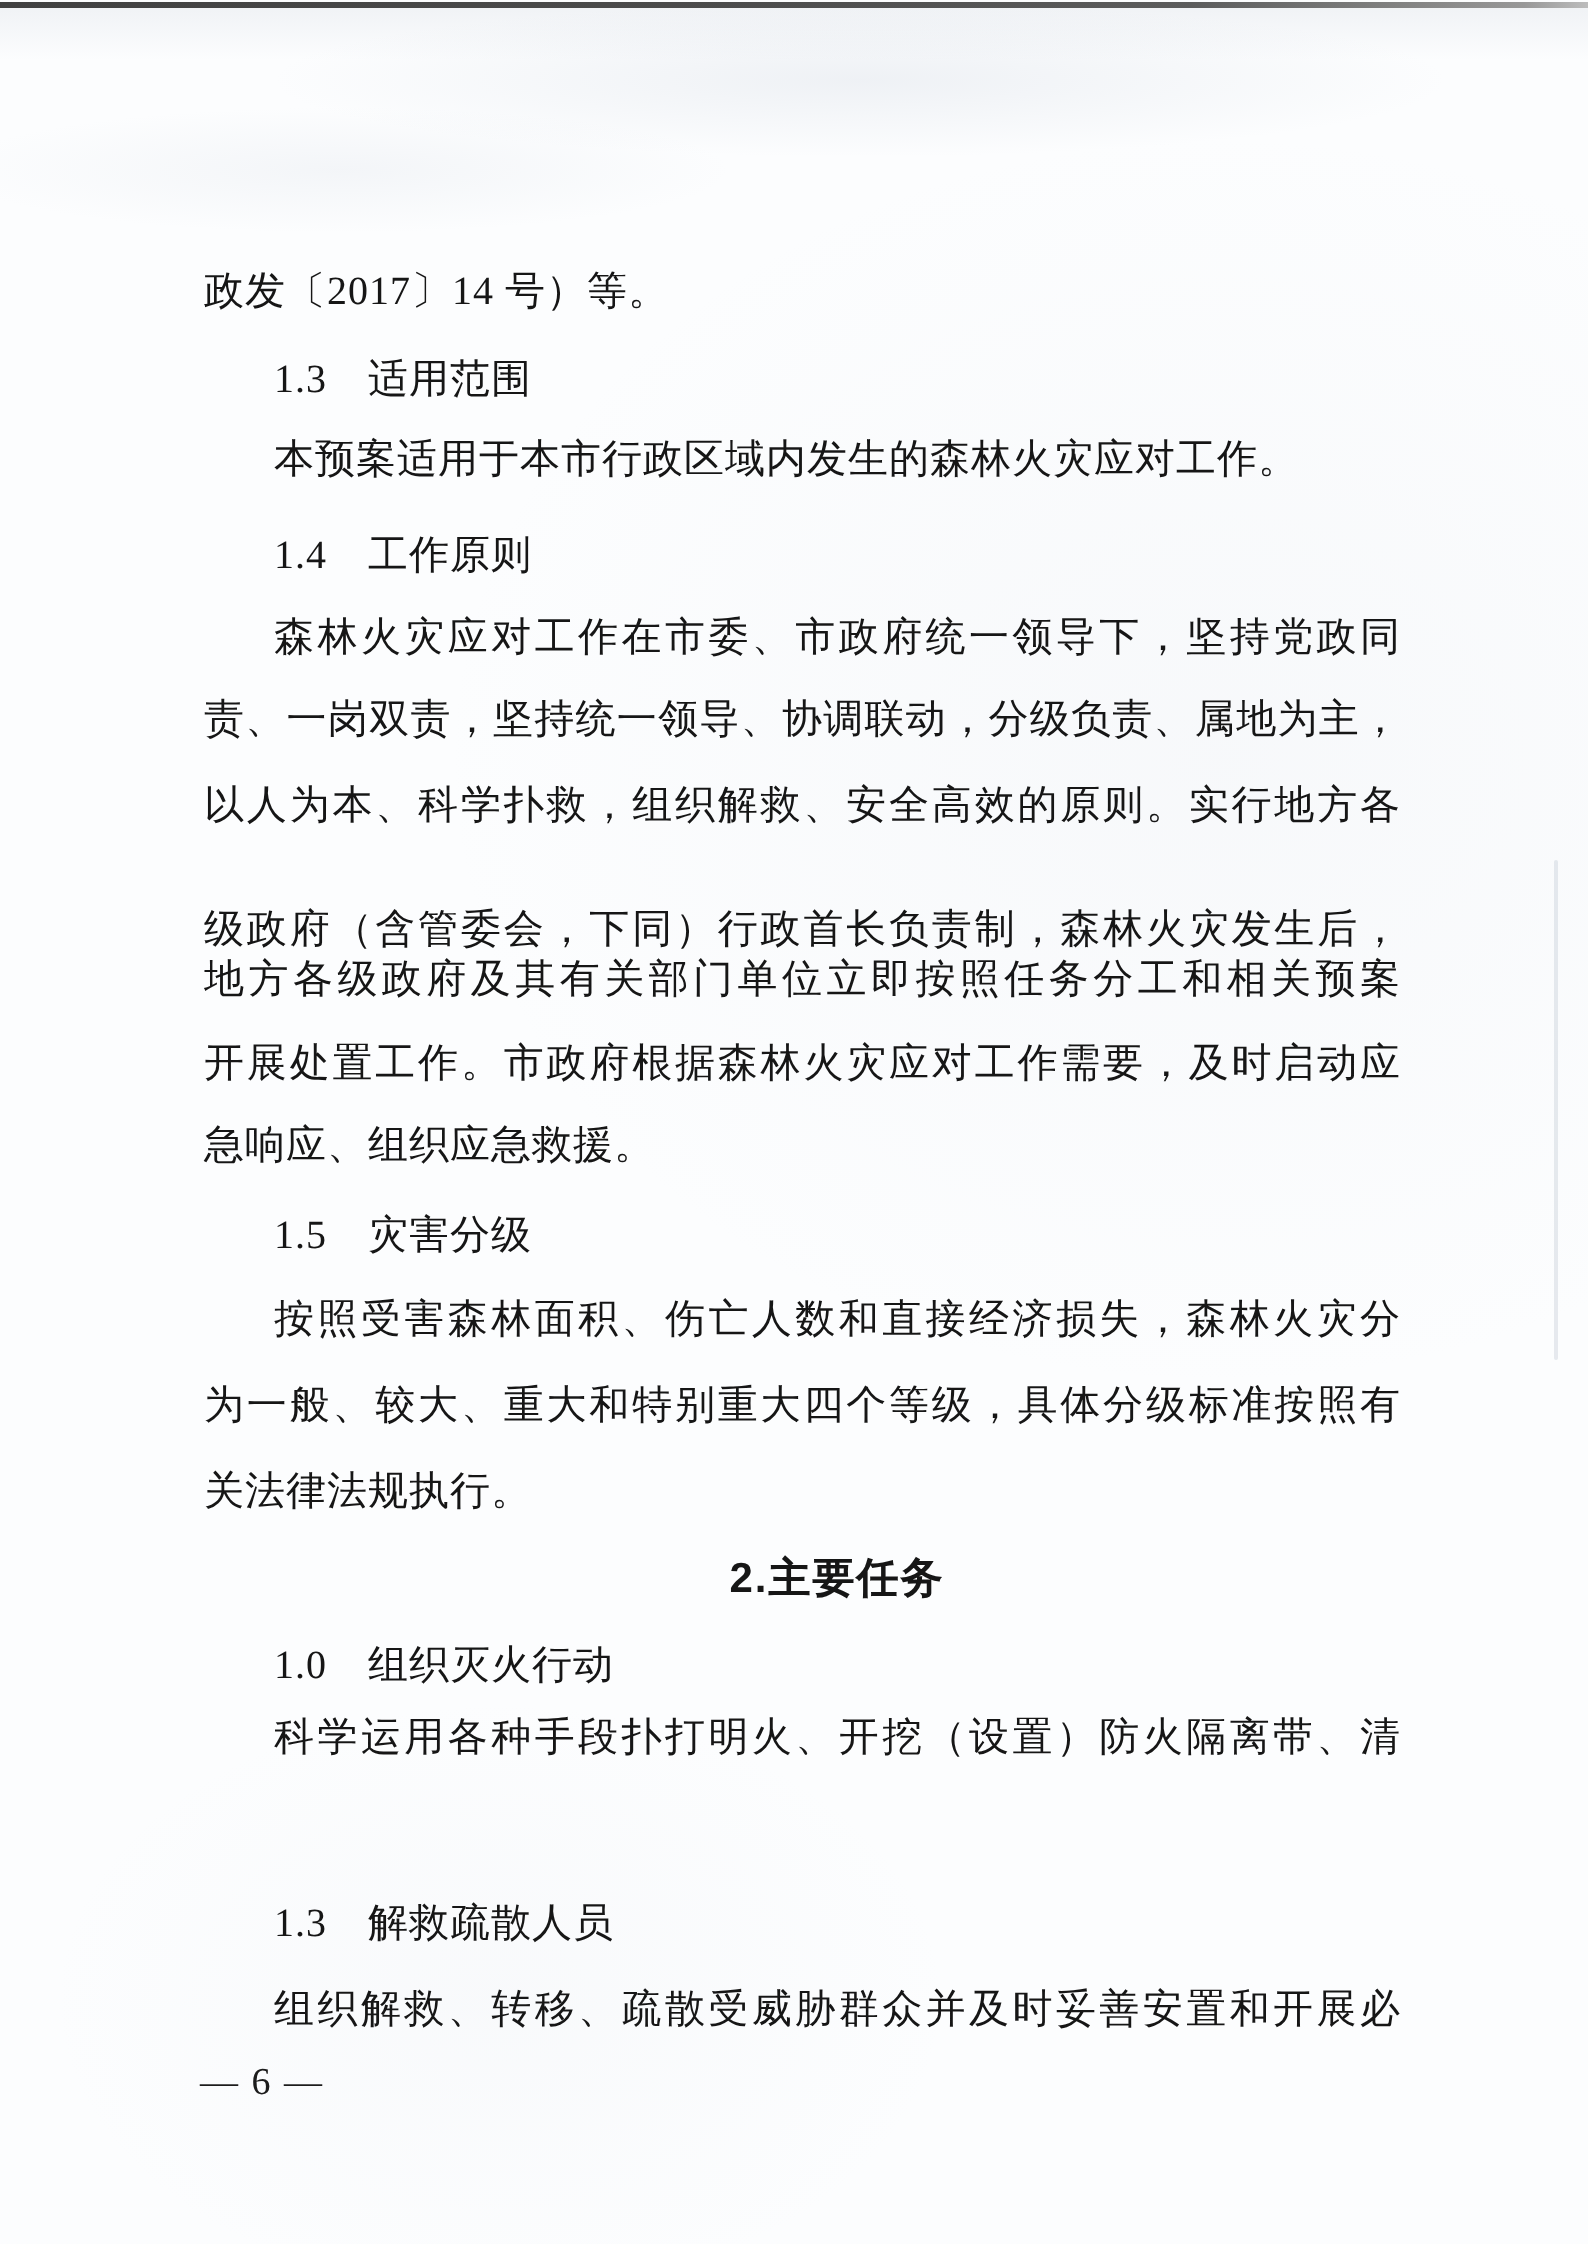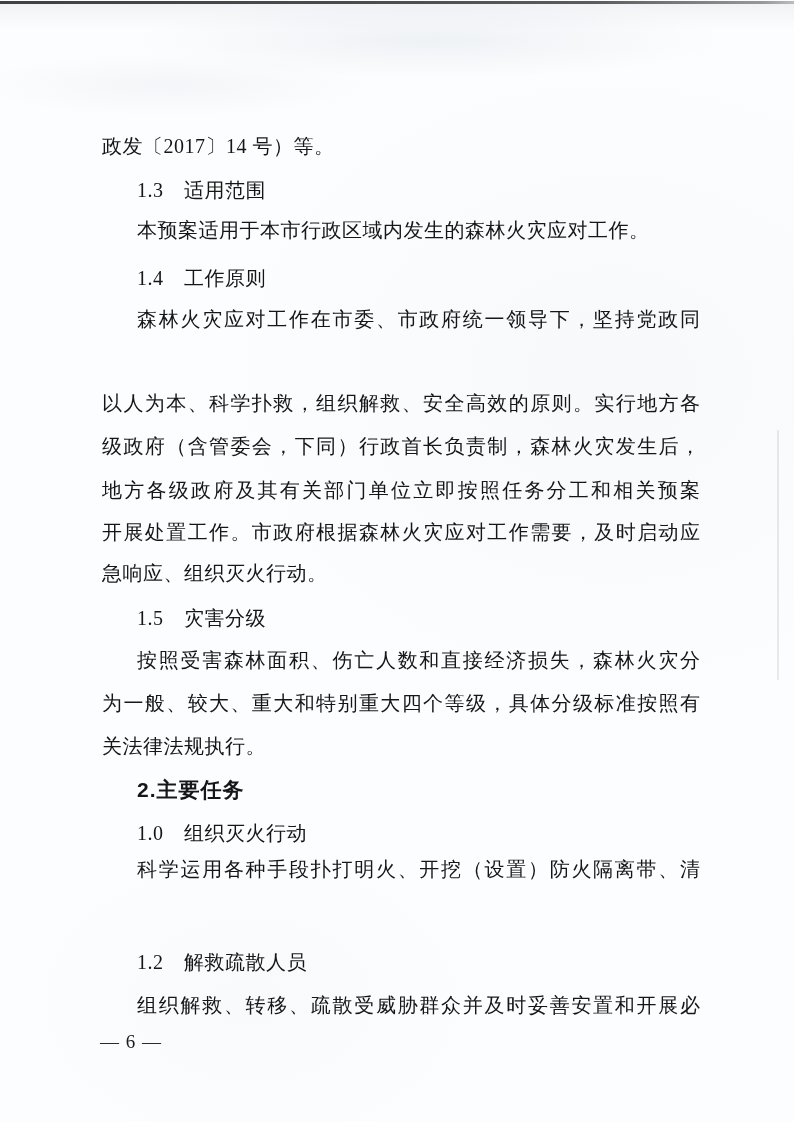--- a/index.html
+++ b/index.html
@@ -46,20 +46,21 @@
     letter-spacing: 0;
     text-align: justify;
     text-align-last: justify;
   }
   .indent { text-indent: 35px; }
   .chapter {
     font-family: "Liberation Sans", "DejaVu Sans", sans-serif;
     font-weight: 700;
     font-size: 21px;
     letter-spacing: 1px;
+    text-align: center;
   }
   .page-number {
     position: absolute; left: 100px; top: 1031px;
     font-size: 19px; letter-spacing: 1px; white-space: pre;
     color: #1c1c1c;
   }
 </style>
 </head>
 <body>
 
@@ -67,30 +68,31 @@
 
   <div class="scan-top-edge"></div>
   <div class="scan-top-haze"></div>
   <div class="scan-crease"></div>
 
   <div class="line" style="top:133px">政发〔2017〕14 号）等。</div>
   <div class="line indent" style="top:177px">1.3　适用范围</div>
   <div class="line indent" style="top:217px">本预案适用于本市行政区域内发生的森林火灾应对工作。</div>
   <div class="line indent" style="top:265px">1.4　工作原则</div>
   <div class="line indent justify" style="top:306px">森林火灾应对工作在市委、市政府统一领导下，坚持党政同</div>
+  <div class="line justify" style="top:347px">责、一岗双责，坚持统一领导、协调联动，分级负责、属地为主，</div>
   <div class="line justify" style="top:390px">以人为本、科学扑救，组织解救、安全高效的原则。实行地方各</div>
-  <div class="line justify" style="top:433px">级政府（含管委会，下同）行政首长负责制，森林火灾发生后，</div>
+  <div class="line justify" style="top:452px">级政府（含管委会，下同）行政首长负责制，森林火灾发生后，</div>
   <div class="line justify" style="top:477px">地方各级政府及其有关部门单位立即按照任务分工和相关预案</div>
   <div class="line justify" style="top:519px">开展处置工作。市政府根据森林火灾应对工作需要，及时启动应</div>
-  <div class="line" style="top:560px">急响应、组织灭火行动。</div>
+  <div class="line" style="top:560px">急响应、组织应急救援。</div>
   <div class="line indent" style="top:605px">1.5　灾害分级</div>
   <div class="line indent justify" style="top:647px">按照受害森林面积、伤亡人数和直接经济损失，森林火灾分</div>
   <div class="line justify" style="top:690px">为一般、较大、重大和特别重大四个等级，具体分级标准按照有</div>
   <div class="line" style="top:733px">关法律法规执行。</div>
   <div class="line indent chapter" style="top:776px">2.主要任务</div>
   <div class="line indent" style="top:820px">1.0　组织灭火行动</div>
   <div class="line indent justify" style="top:856px">科学运用各种手段扑打明火、开挖（设置）防火隔离带、清</div>
-  <div class="line indent" style="top:949px">1.2　解救疏散人员</div>
+  <div class="line indent" style="top:949px">1.3　解救疏散人员</div>
   <div class="line indent justify" style="top:992px">组织解救、转移、疏散受威胁群众并及时妥善安置和开展必</div>
 
   <div class="page-number">— 6 —</div>
 
 </div>
 
 </body></html>

